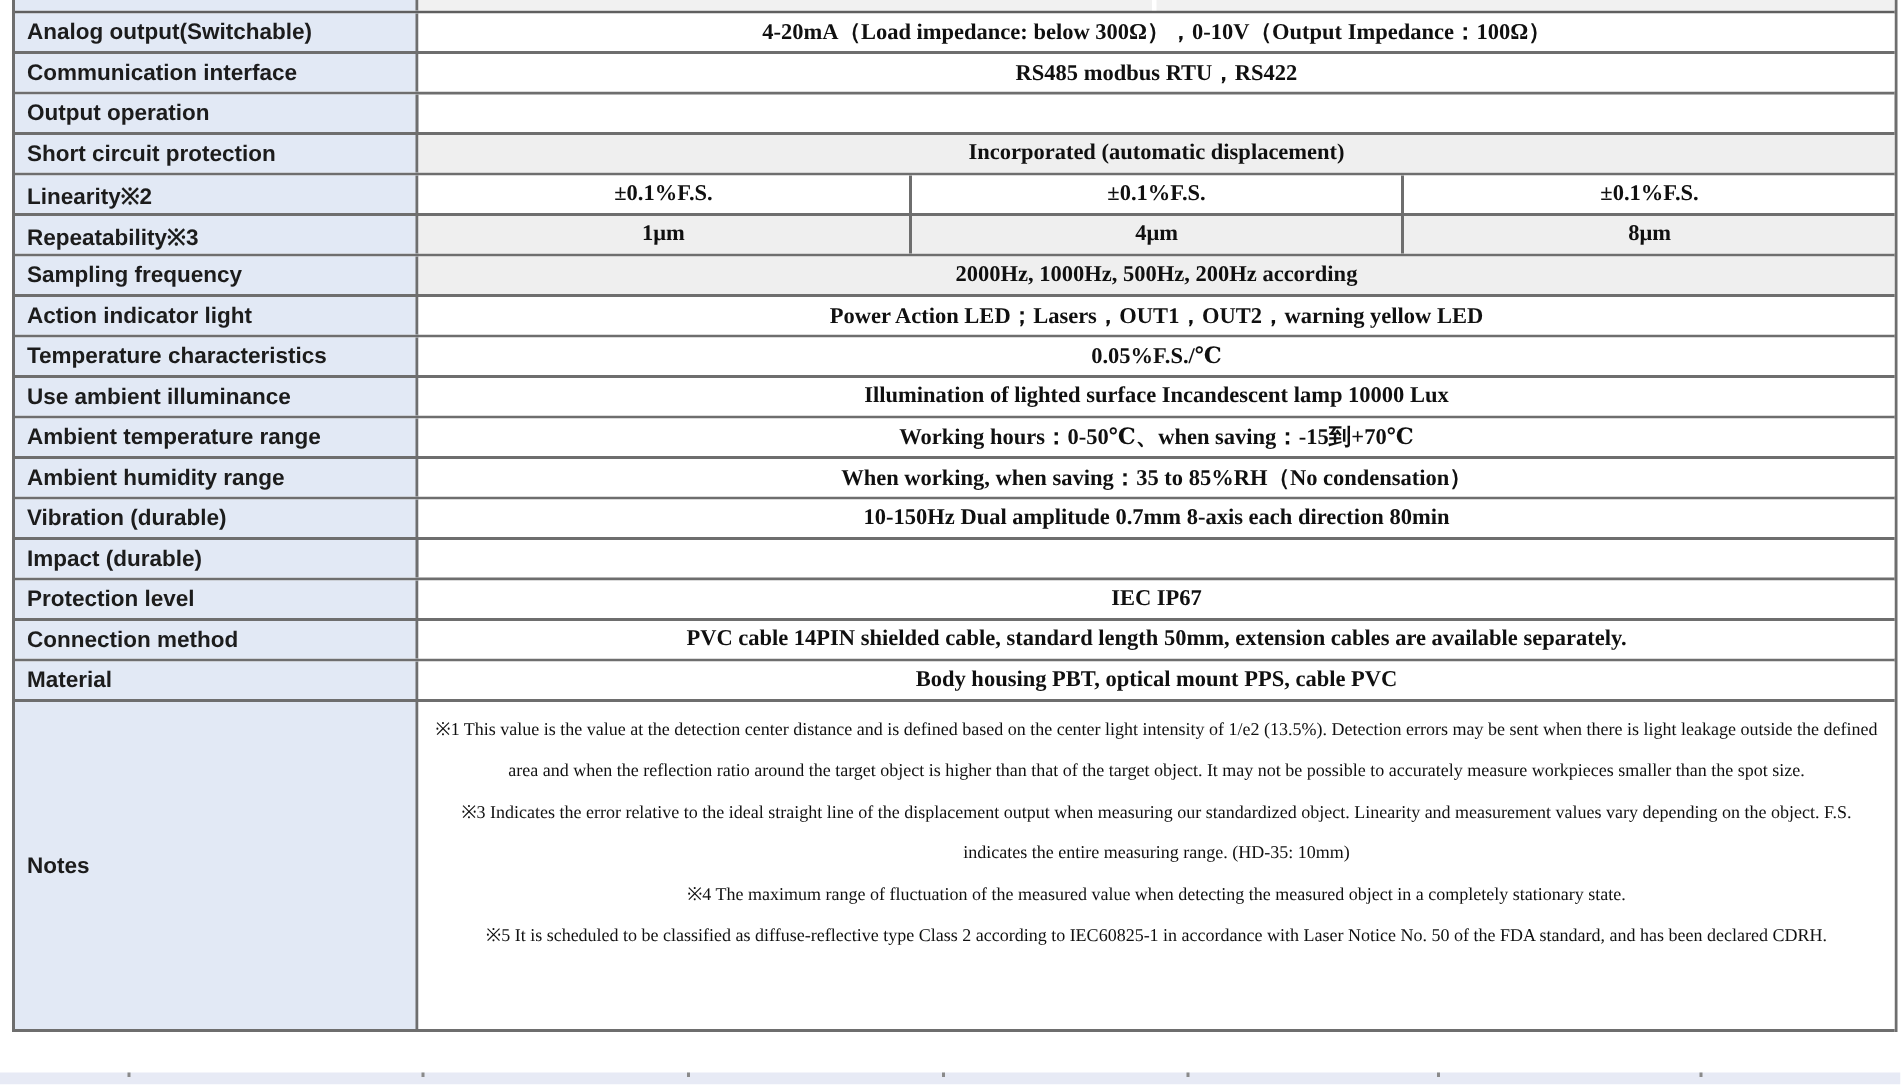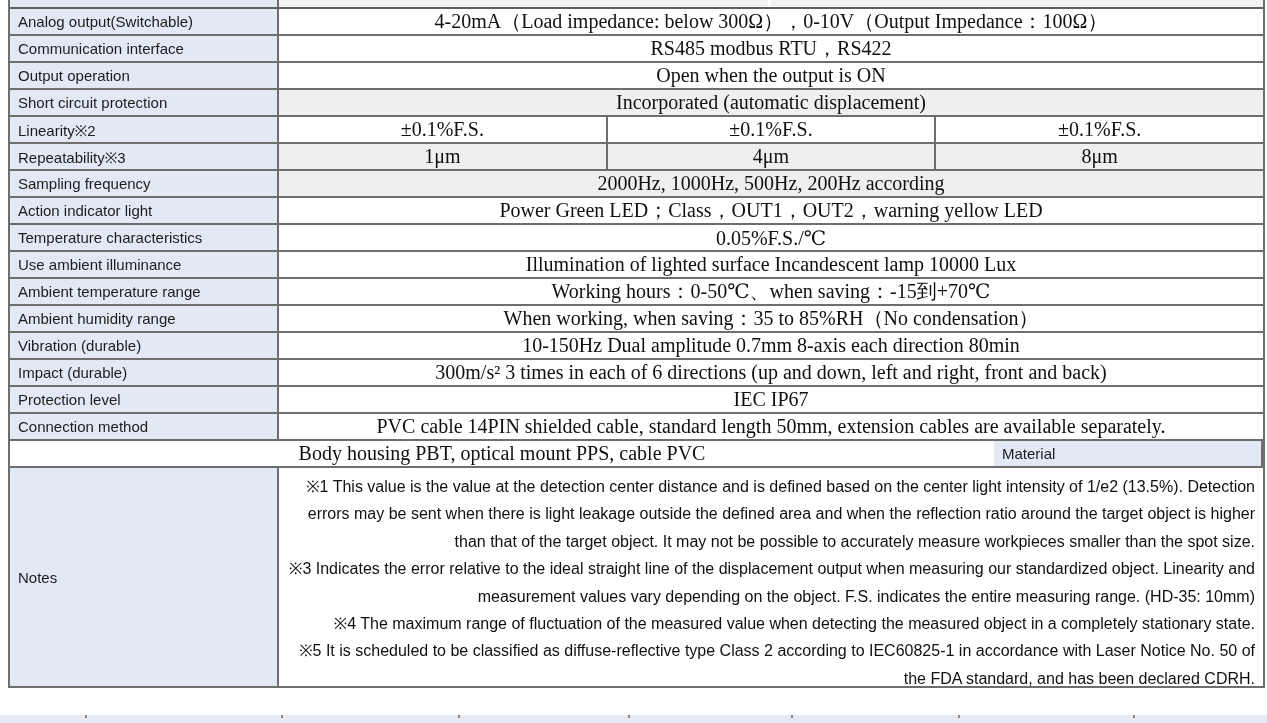--- a/index.html
+++ b/index.html
@@ -12,49 +12,49 @@
   *{box-sizing:border-box;margin:0;padding:0;}
   html,body{width:1267px;height:723px;overflow:hidden;}
   body{background:#ffffff;position:relative;font-family:"Liberation Sans",sans-serif;}
   .spec-table{
     position:absolute;left:8px;top:0;width:1257px;
     border-left:2px solid var(--border);
     border-right:2px solid var(--border);
     background:#fff;
   }
   .row{display:flex;align-items:stretch;height:27px;border-bottom:2px solid var(--border);}
-  .cell{display:flex;align-items:center;overflow:hidden;white-space:nowrap;}
+  .cell{display:flex;align-items:center;overflow:hidden;white-space:nowrap;font-weight:bold;}
   .label-cell{
     width:269px;flex:0 0 269px;background:var(--labelbg);
     padding-left:8px;font-size:15px;color:#1c1c1c;
     border-right:2px solid var(--border);
     font-family:"Liberation Sans",sans-serif;
   }
   .value-cell{
     flex:1 1 auto;justify-content:center;background:#ffffff;
     font-family:"Liberation Serif","DejaVu Serif",serif;
-    font-size:20px;color:#101010;
+    font-size:15px;color:#101010;
   }
   .row.shaded .value-cell{background:var(--shaded);}
   .value-cell + .value-cell{border-left:2px solid var(--border);}
   
   .partial-top{height:9px;border-bottom:2px solid #5f5f5f;}
   .partial-top .value-cell{background:var(--topstrip);position:relative;}
   .top-divider{position:absolute;top:0;bottom:0;width:3px;background:#ffffff;}
   
   .notes-row{height:220px;border-bottom:2px solid var(--border);}
   .notes-row .label-cell{height:100%;}
   .notes-body{
     flex:1 1 auto;display:block;background:#fff;
     padding:5px 8px 0 8px;overflow:hidden;
   }
   .note{
-    font-family:Liberation Sans, sans-serif;
-    font-size:16px;color:#101010;line-height:27.4px;
-    white-space:normal;text-align:right;
+    font-family:Liberation Serif, serif;
+    font-size:12px;color:#101010;line-height:27.4px;
+    white-space:normal;text-align:center;
   }
   
   .bottom-strip{
     position:absolute;left:0;top:715px;width:1267px;height:8px;
     background:var(--stripbg);
   }
   .bottom-strip i{
     position:absolute;top:0;width:2px;height:3px;background:#8a8a8a;display:block;
   }
 </style>
@@ -73,21 +73,20 @@
       <div class="row">
         <div class="cell label-cell">Analog output(Switchable)</div>
         <div class="cell value-cell">4-20mA（Load impedance: below 300Ω），0-10V（Output Impedance：100Ω）</div>
       </div>
       <div class="row">
         <div class="cell label-cell">Communication interface</div>
         <div class="cell value-cell">RS485 modbus RTU，RS422</div>
       </div>
       <div class="row">
         <div class="cell label-cell">Output operation</div>
-        <div class="cell value-cell">Open when the output is ON</div>
       </div>
       <div class="row shaded">
         <div class="cell label-cell">Short circuit protection</div>
         <div class="cell value-cell">Incorporated (automatic displacement)</div>
       </div>
       <div class="row">
         <div class="cell label-cell">Linearity※2</div>
         <div class="cell value-cell">±0.1%F.S.</div>
         <div class="cell value-cell">±0.1%F.S.</div>
         <div class="cell value-cell">±0.1%F.S.</div>
@@ -97,21 +96,21 @@
         <div class="cell value-cell">1μm</div>
         <div class="cell value-cell">4μm</div>
         <div class="cell value-cell">8μm</div>
       </div>
       <div class="row shaded">
         <div class="cell label-cell">Sampling frequency</div>
         <div class="cell value-cell">2000Hz, 1000Hz, 500Hz, 200Hz according</div>
       </div>
       <div class="row">
         <div class="cell label-cell">Action indicator light</div>
-        <div class="cell value-cell">Power Green LED；Class，OUT1，OUT2，warning yellow LED</div>
+        <div class="cell value-cell">Power Action LED；Lasers，OUT1，OUT2，warning yellow LED</div>
       </div>
       <div class="row">
         <div class="cell label-cell">Temperature characteristics</div>
         <div class="cell value-cell">0.05%F.S./℃</div>
       </div>
       <div class="row">
         <div class="cell label-cell">Use ambient illuminance</div>
         <div class="cell value-cell">Illumination of lighted surface Incandescent lamp 10000 Lux</div>
       </div>
       <div class="row">
@@ -121,33 +120,32 @@
       <div class="row">
         <div class="cell label-cell">Ambient humidity range</div>
         <div class="cell value-cell">When working, when saving：35 to 85%RH（No condensation）</div>
       </div>
       <div class="row">
         <div class="cell label-cell">Vibration (durable)</div>
         <div class="cell value-cell">10-150Hz Dual amplitude 0.7mm 8-axis each direction 80min</div>
       </div>
       <div class="row">
         <div class="cell label-cell">Impact (durable)</div>
-        <div class="cell value-cell">300m/s² 3 times in each of 6 directions (up and down, left and right, front and back)</div>
       </div>
       <div class="row">
         <div class="cell label-cell">Protection level</div>
         <div class="cell value-cell">IEC IP67</div>
       </div>
       <div class="row">
         <div class="cell label-cell">Connection method</div>
         <div class="cell value-cell">PVC cable 14PIN shielded cable, standard length 50mm, extension cables are available separately.</div>
       </div>
       <div class="row">
+        <div class="cell label-cell">Material</div>
         <div class="cell value-cell">Body housing PBT, optical mount PPS, cable PVC</div>
-        <div class="cell label-cell">Material</div>
       </div>
     </div>
 
   <div class="row notes-row">
     <div class="cell label-cell">Notes</div>
     <div class="notes-body" id="notes-body">
         <div class="note">※1 This value is the value at the detection center distance and is defined based on the center light intensity of 1/e2 (13.5%). Detection errors may be sent when there is light leakage outside the defined area and when the reflection ratio around the target object is higher than that of the target object. It may not be possible to accurately measure workpieces smaller than the spot size.</div>
         <div class="note">※3 Indicates the error relative to the ideal straight line of the displacement output when measuring our standardized object. Linearity and measurement values vary depending on the object. F.S. indicates the entire measuring range. (HD-35: 10mm)</div>
         <div class="note">※4 The maximum range of fluctuation of the measured value when detecting the measured object in a completely stationary state.</div>
         <div class="note">※5 It is scheduled to be classified as diffuse-reflective type Class 2 according to IEC60825-1 in accordance with Laser Notice No. 50 of the FDA standard, and has been declared CDRH.</div>

